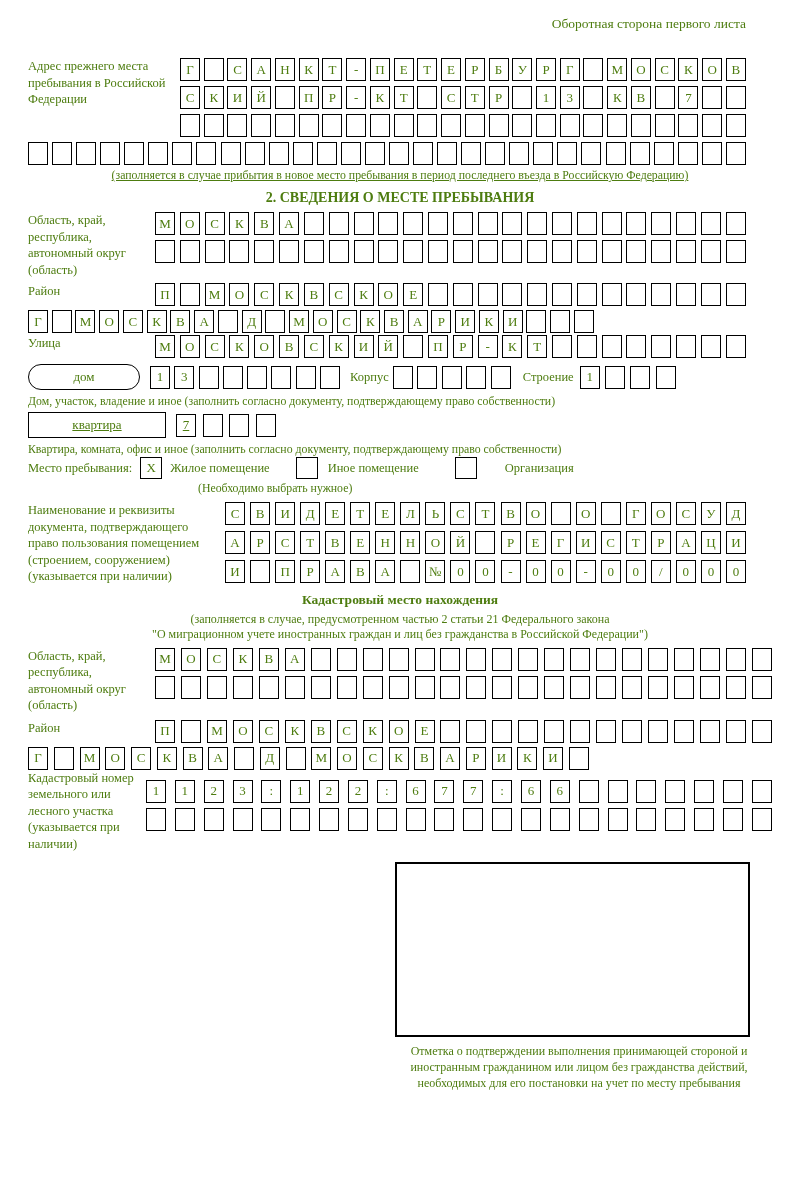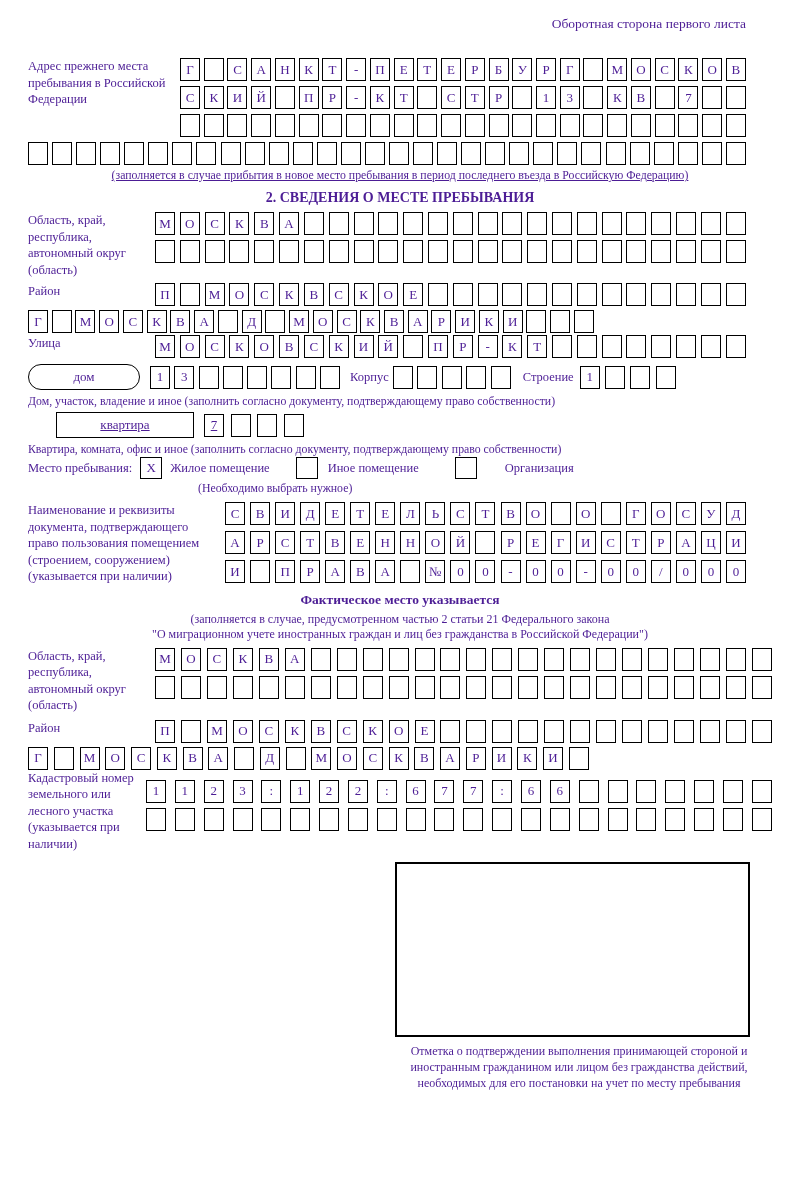--- a/index.html
+++ b/index.html
@@ -1,18 +1,18 @@
 <!DOCTYPE html>
 <html><head>
 <meta charset="utf-8">
 <style>
   html,body { margin:0; padding:0; background:#fff; }
   .page {
     position:relative; width:800px; height:1180px; background:#ffffff;
-    font-family:"Liberation Serif","DejaVu Serif",serif; color:#4c1d95;
+    font-family:"Liberation Serif","DejaVu Serif",serif; color:#4d7c0f;
     box-sizing:border-box; padding:16px 28px 0 28px; overflow:hidden;
   }
   .hdr { text-align:right; font-size:13.5px; padding-right:26px; }
   .frow { display:flex; align-items:flex-start; }
   .label { font-size:12.5px; line-height:1.32; box-sizing:border-box; padding-right:6px; }
   .w152 { width:152px; } .w127 { width:127px; } .w197 { width:197px; } .w132 { width:132px; }
   .cellcol { display:flex; flex-direction:column; gap:5px; }
   .cells { display:flex; justify-content:space-between; }
   .cell {
     width:20px; height:23px; border:1.6px solid #000; box-sizing:border-box;
@@ -334,21 +334,21 @@
     <div class="inline-label" style="margin-left:12px;">Строение</div>
     <div class="cells" style="width:96px; margin-left:6px;">
         <div class="cell">1</div>
         <div class="cell"></div>
         <div class="cell"></div>
         <div class="cell"></div>
       </div>
   </div>
   <div class="note mt4">Дом, участок, владение и иное (заполнить согласно документу, подтверждающему право собственности)</div>
 
-  <div class="frow mt3" style="align-items:center;margin-left:28px;">
+  <div class="frow mt3" style="align-items:center;">
     <div class="labelbox" style="width:138px;">квартира</div>
     <div class="cells" style="width:100px; margin-left:10px;">
         <div class="cell">7</div>
         <div class="cell"></div>
         <div class="cell"></div>
         <div class="cell"></div>
       </div>
   </div>
   <div class="note mt4">Квартира, комната, офис и иное (заполнить согласно документу, подтверждающему право собственности)</div>
 
@@ -431,21 +431,21 @@
           <div class="cell">0</div>
           <div class="cell">0</div>
           <div class="cell">/</div>
           <div class="cell">0</div>
           <div class="cell">0</div>
           <div class="cell">0</div>
         </div>
     </div>
   </div>
 
-  <div class="sect-title mt8" style="font-size:13.5px;">Фактическое место указывается</div>
+  <div class="sect-title mt8" style="font-size:13.5px;">Кадастровый место нахождения</div>
   <div class="note center mt4" style="font-size:12px;">(заполняется в случае, предусмотренном частью 2 статьи 21 Федерального закона</div>
   <div class="note center" style="font-size:12px;">"О миграционном учете иностранных граждан и лиц без гражданства в Российской Федерации")</div>
 
   <div class="frow mt6">
     <div class="label w127">Область, край, республика, автономный округ (область)</div>
     <div class="cellcol">
       <div class="cells c617">
           <div class="cell">М</div>
           <div class="cell">О</div>
           <div class="cell">С</div>

